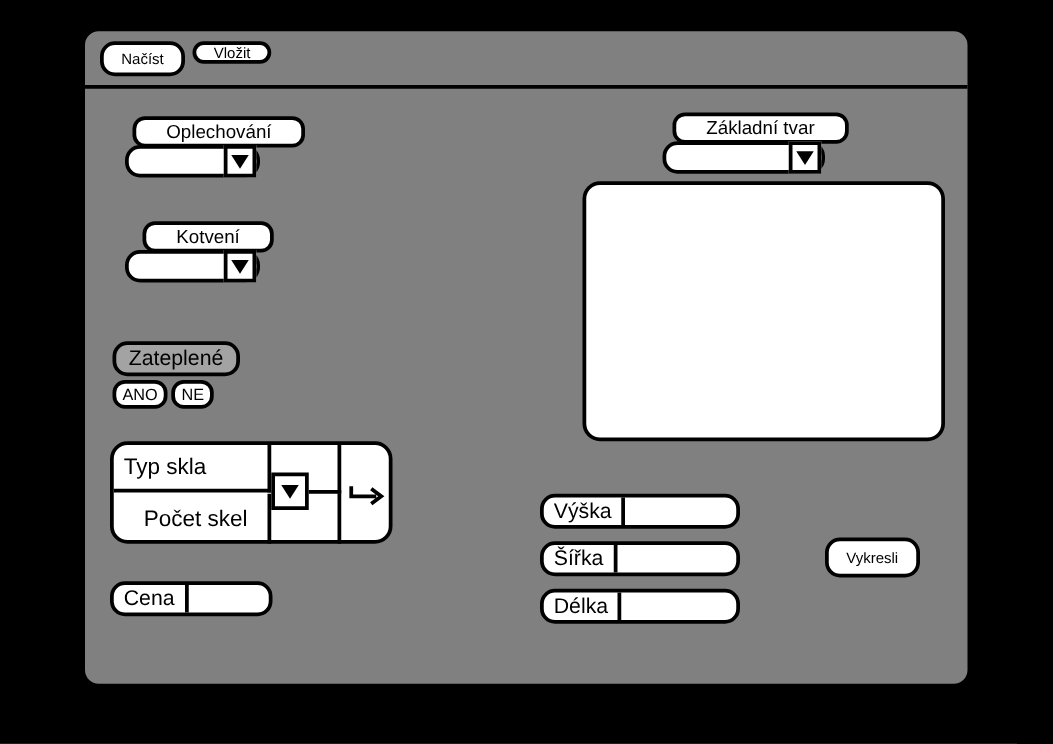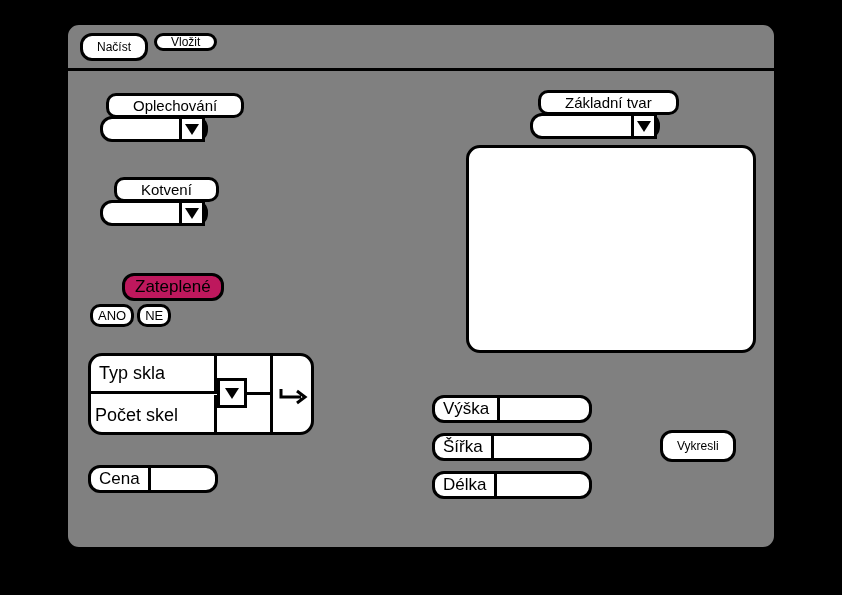--- a/index.html
+++ b/index.html
@@ -34,29 +34,28 @@
     border-radius: 12px;
     font-size: 12px;
     font-weight: 400;
     display: inline-flex;
     align-items: center;
     justify-content: center;
     padding: 2px 14px;
     cursor: pointer;
   }
   .pill {
-    background: #be185d;
+    background: #a3a3a3;
     border: 3px solid #000;
     border-radius: 12px;
     font-size: 16px;
     display: inline-flex;
     align-items: center;
     justify-content: center;
     padding: 1px 10px;
-    margin-left: 32px;
   }
   .dropdown {
     position: relative;
     background: #fff;
     border: 3px solid #000;
     border-radius: 12px;
     width: 108px;
     height: 26px;
   }
   .dropdown .arrow-box {
@@ -176,21 +175,21 @@
     <div class="pill" style="font-size:17px;">Zateplené</div>
     <div style="margin-top:3px;display:flex;gap:3px;">
       <div class="small-toggle">ANO</div>
       <div class="small-toggle">NE</div>
     </div>
   </div>
 
   <div class="glass-table" style="left:20px;top:328px;width:226px;height:82px;">
     <div style="position:absolute;left:0;top:0;width:126px;height:38px;border-right:3px solid #000;border-bottom:3px solid #000;display:flex;align-items:center;padding-left:8px;font-size:18px;">Typ skla</div>
     <div style="position:absolute;left:126px;top:0;width:56px;height:39px;border-right:3px solid #000;border-bottom:3px solid #000;"></div>
-    <div style="position:absolute;left:0;top:39px;width:126px;height:40px;border-right:3px solid #000;display:flex;align-items:center;padding-left:4px;font-size:18px;">Počet skel</div>
+    <div style="position:absolute;left:0;top:39px;width:126px;height:40px;border-right:3px solid #000;display:flex;align-items:center;padding-left:24px;font-size:18px;">Počet skel</div>
     <div style="position:absolute;left:126px;top:39px;width:56px;height:40px;border-right:3px solid #000;"></div>
 
     <div style="position:absolute;left:126px;top:22px;width:30px;height:30px;border:3px solid #000;background:#fff;display:flex;align-items:center;justify-content:center;">
       <div class="tri-down"></div>
     </div>
 
     <div style="position:absolute;left:182px;top:0;width:44px;height:82px;display:flex;align-items:center;justify-content:center;">
       <svg width="32" height="20" viewBox="0 0 32 20">
         <path d="M2 2 L2 10 L22 10 M18 4 L26 10 L18 16" stroke="#000" stroke-width="3" fill="none"></path>
       </svg>

